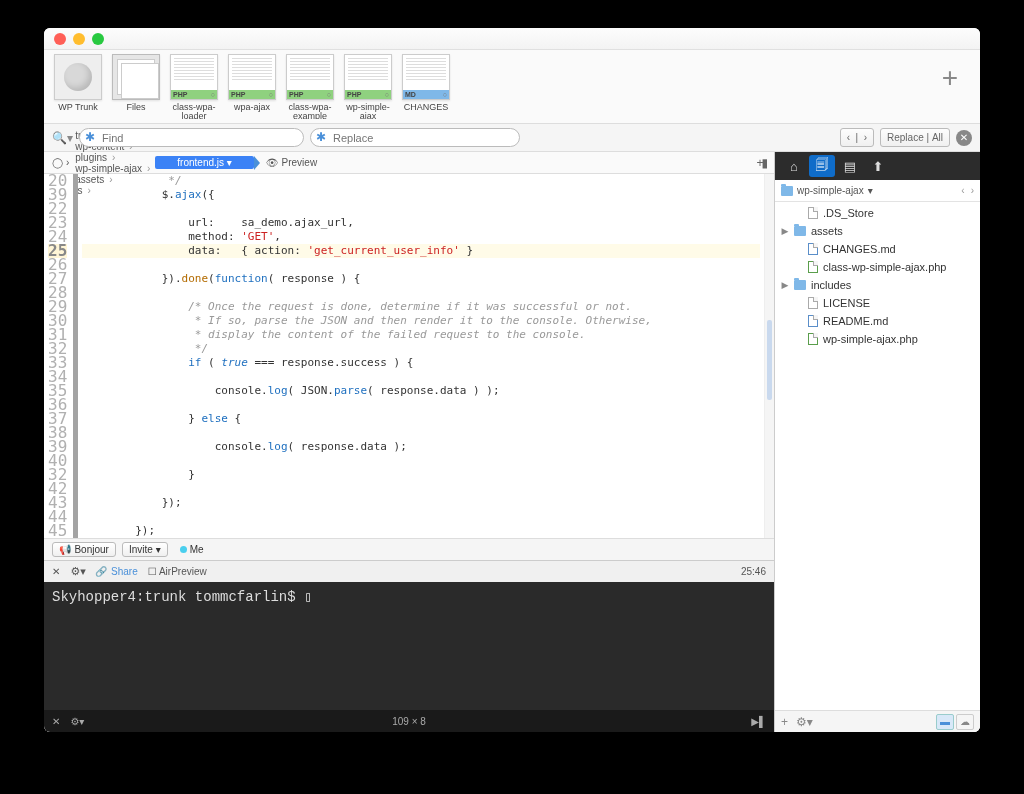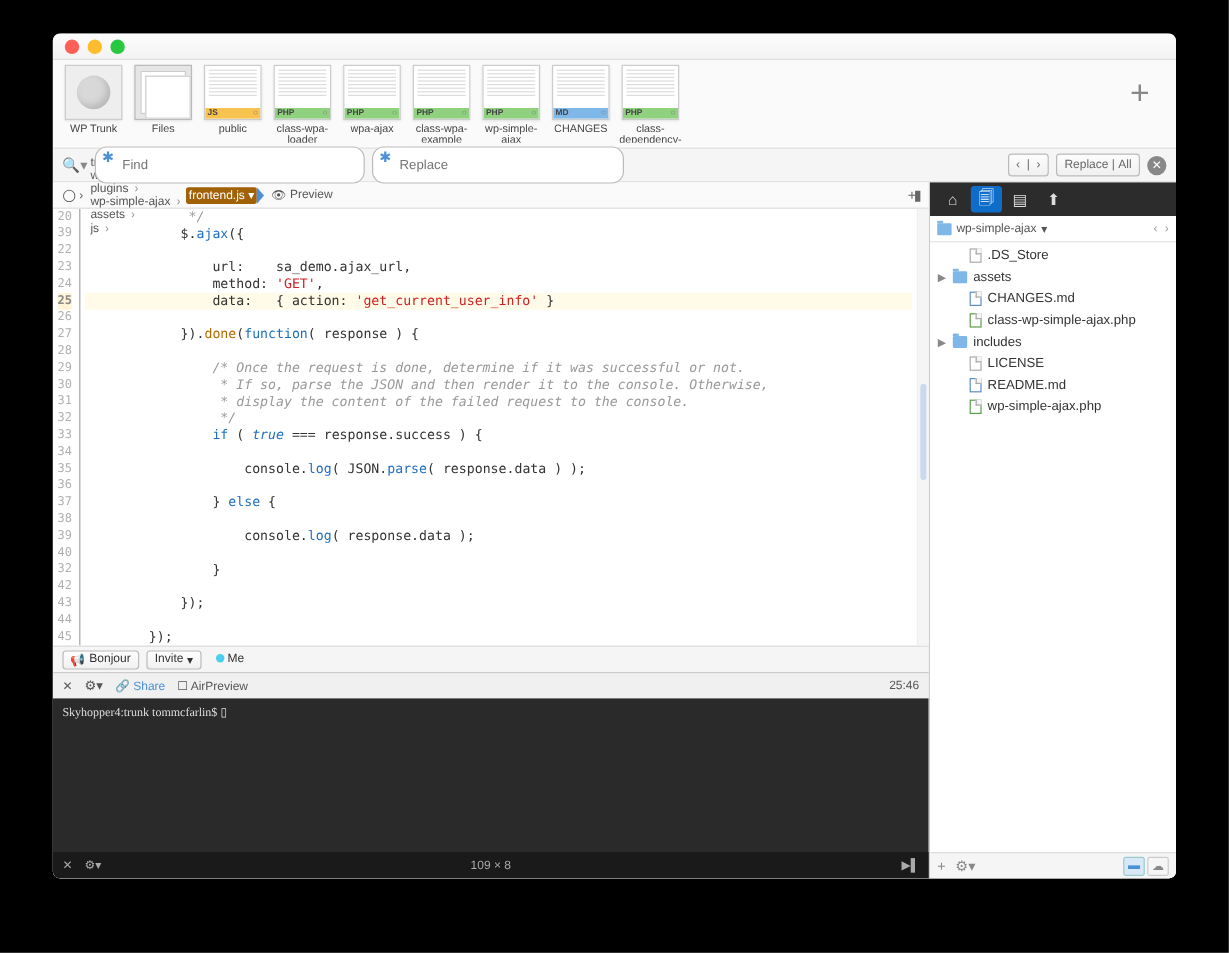--- a/index.html
+++ b/index.html
@@ -24,62 +24,62 @@
 .tab-thumb.stack { background:#e6e6e6; border:1px solid #bbb; }
 .tab-thumb.stack::before { content:""; position:absolute; top:4px; left:4px; right:4px; bottom:4px; background:#fff; border:1px solid #ccc; }
 .tab-thumb.stack::after { content:""; position:absolute; top:8px; left:8px; right:0px; bottom:0px; background:#fff; border:1px solid #ccc; }
 .tab.active .tab-thumb { border: 2px solid #f6a623; box-shadow: 0 0 4px #f6a623; }
 .tab-label { font-size: 9px; color:#444; margin-top: 3px; text-align:center; line-height:1; height:16px; overflow:hidden; }
 .add-btn { margin-left:auto; font-size:28px; color:#888; font-weight:300; padding:8px 14px 0 0; }
 
 
 .findbar { display:flex; align-items:center; padding: 4px 8px; gap:6px; border-bottom:1px solid #ddd; background:#f5f5f5; height:28px; }
 .search-icon { color:#888; font-size:12px; }
-.findbar input { flex:0 0 auto; border:1px solid #bbb; border-radius:10px; height:31px; padding: 1px 8px 1px 22px; font-size:11px; background:#fff; }
+.findbar input { flex:0 0 auto; border:1px solid #bbb; border-radius:10px; height:19px; padding: 1px 8px 1px 22px; font-size:11px; background:#fff; }
 .findbar .input-wrap { position:relative; }
 .findbar .star { position:absolute; left:6px; top:2px; color:#4a90d9; font-size:12px; }
 #find-input { width: 225px; } #replace-input { width: 210px; }
 .findbar .btn { border:1px solid #bbb; background:linear-gradient(#fdfdfd,#f0f0f0); border-radius:3px; height:19px; font-size:10px; padding:0 6px; color:#666; display:inline-flex; align-items:center; }
 .findbar .close-x { width:16px; height:16px; border-radius:50%; background:#888; color:#fff; font-size:10px; display:flex; align-items:center; justify-content:center; }
 
 
 .breadcrumb { display:flex; align-items:center; padding: 3px 8px; border-bottom:1px solid #ddd; background:#fafafa; font-size:10px; color:#555; height:22px; }
 .breadcrumb .crumb { display:flex; align-items:center; }
 .breadcrumb .sep::after { content:"›"; padding:0 5px; color:#999; }
-.breadcrumb .current { background:#a16207; color:#fff; padding:1px 2px; border-radius:2px; position:relative; }
+.breadcrumb .current { background:#3b82f6; color:#fff; padding:1px 22px; border-radius:2px; position:relative; }
 .breadcrumb .current::after { content:""; position:absolute; right:-6px; top:0; border-left:6px solid #4a90d9; border-top:7px solid transparent; border-bottom:7px solid transparent; }
 .breadcrumb .preview { margin-left:12px; display:flex; align-items:center; gap:3px; }
 .breadcrumb .plus-split { margin-left:auto; color:#666; font-size:12px; letter-spacing:-2px; }
 
 
 .main { display:flex; flex:1; min-height:0; }
 .editor-pane { flex:1; display:flex; flex-direction:column; background:#fff; min-width:0; }
 .code-area { flex:1; display:flex; overflow:hidden; font-family: Menlo, Consolas, monospace; font-size:11px; line-height:14px; }
-.gutter { background:#fff; color:#b0b0b0; padding:0 6px 0 4px; text-align:right; border-right:1px solid #a3a3a3; font-size:10px; user-select:none; }
+.gutter { background:#fff; color:#b0b0b0; padding:0 6px 0 4px; text-align:right; border-right:5px solid #a3a3a3; font-size:16px; user-select:none; }
 .gutter .ln { height:14px; }
 .gutter .ln.hl { background:#fff5d6; color:#888; font-weight:bold; }
 .code { flex:1; padding:0 4px; white-space:pre; overflow:hidden; }
 .code .row { height:14px; }
 .code .row.hl { background:#fffbe8; }
 .tok-kw { color:#1e6fbf; } .tok-str { color:#c22; } .tok-fn { color:#1e6fbf; } .tok-com { color:#999; font-style:italic; } .tok-bool { color:#1e6fbf;font-style:italic; } .tok-done { color:#b36b00; }
 .minimap { width:10px; background: linear-gradient(#f5f5f5, #f5f5f5); border-left:1px solid #eee; position:relative; }
 .minimap::before { content:""; position:absolute; top:40%; left:2px; right:2px; height:22%; background:#c9d9ee; border-radius:2px; }
 
 
 .bonjour { height:22px; border-top:1px solid #ddd; background:#f5f5f5; display:flex; align-items:center; padding:0 8px; gap:6px; font-size:10px; }
 .bonjour .btn { border:1px solid #bbb; border-radius:3px; background:linear-gradient(#fff,#f0f0f0); padding:1px 6px; display:inline-flex; align-items:center; gap:3px; }
 .bonjour .dot { width:7px; height:7px; border-radius:50%; background:#4acfee; display:inline-block; }
 
 
 .termbar { height:22px; border-top:1px solid #ccc; background:#f0f0f0; display:flex; align-items:center; padding:0 8px; gap:10px; font-size:10px; color:#555; }
 .termbar .gear { font-size:11px; } .termbar .share { color:#4a90d9; }
 .termbar .time { margin-left:auto;text-align:right; }
 
 
-.terminal { background:#2a2a2a; color:#ddd; font-family: Liberation Serif, serif; font-size:10px; padding:6px 8px; flex: 0 0 128px; }
+.terminal { background:#2a2a2a; color:#ddd; font-family: Liberation Mono, monospace; font-size:14px; padding:6px 8px; flex: 0 0 128px; }
 .termfoot { height:22px; background:#1a1a1a; color:#aaa; display:flex; align-items:center; padding:0 8px; font-size:10px; gap:10px; }
 .termfoot .dims { position:absolute; left:50%; transform:translateX(-50%); }
 .termfoot .expand { margin-left:auto; }
 
 
 .rightbar { width: 206px; background:#fff; border-left:1px solid #ccc; display:flex; flex-direction:column; }
 .rightbar-header { height:28px; background:#2c2c2c; display:flex; align-items:center; padding:0 6px; gap:2px; }
 .rh-btn { width:26px; height:22px; display:flex; align-items:center; justify-content:center; color:#ddd; font-size:13px; border-radius:3px; }
 .rh-btn.active { background:#0f6cc9; color:#fff; }
 .rightbar-path { height:22px; border-bottom:1px solid #e3e3e3; display:flex; align-items:center; padding:0 6px; font-size:10px; color:#555; gap:4px; }
@@ -125,36 +125,20 @@
           <div class="tab-thumb-lines">
             <div class="tab-thumb-line"></div>
             <div class="tab-thumb-line"></div>
             <div class="tab-thumb-line"></div>
             <div class="tab-thumb-line"></div>
             <div class="tab-thumb-line"></div>
             <div class="tab-thumb-line"></div>
             <div class="tab-thumb-line"></div>
             <div class="tab-thumb-line"></div>
           </div>
-          <div class="tab-filebar fb-js">JS <span style="margin-left:auto;color:#777">○</span></div>
-        </div>
-        <div class="tab-label">public</div>
-      </div>
-      <div class="tab">
-        <div class="tab-thumb">
-          <div class="tab-thumb-lines">
-            <div class="tab-thumb-line"></div>
-            <div class="tab-thumb-line"></div>
-            <div class="tab-thumb-line"></div>
-            <div class="tab-thumb-line"></div>
-            <div class="tab-thumb-line"></div>
-            <div class="tab-thumb-line"></div>
-            <div class="tab-thumb-line"></div>
-            <div class="tab-thumb-line"></div>
-          </div>
           <div class="tab-filebar fb-php">PHP <span style="margin-left:auto;color:#777">○</span></div>
         </div>
         <div class="tab-label">class-wpa-loader</div>
       </div>
       <div class="tab">
         <div class="tab-thumb">
           <div class="tab-thumb-lines">
             <div class="tab-thumb-line"></div>
             <div class="tab-thumb-line"></div>
             <div class="tab-thumb-line"></div>
@@ -208,36 +192,20 @@
             <div class="tab-thumb-line"></div>
             <div class="tab-thumb-line"></div>
             <div class="tab-thumb-line"></div>
             <div class="tab-thumb-line"></div>
             <div class="tab-thumb-line"></div>
             <div class="tab-thumb-line"></div>
           </div>
           <div class="tab-filebar fb-md">MD <span style="margin-left:auto;color:#777">○</span></div>
         </div>
         <div class="tab-label">CHANGES</div>
-      </div>
-      <div class="tab">
-        <div class="tab-thumb">
-          <div class="tab-thumb-lines">
-            <div class="tab-thumb-line"></div>
-            <div class="tab-thumb-line"></div>
-            <div class="tab-thumb-line"></div>
-            <div class="tab-thumb-line"></div>
-            <div class="tab-thumb-line"></div>
-            <div class="tab-thumb-line"></div>
-            <div class="tab-thumb-line"></div>
-            <div class="tab-thumb-line"></div>
-          </div>
-          <div class="tab-filebar fb-php">PHP <span style="margin-left:auto;color:#777">○</span></div>
-        </div>
-        <div class="tab-label">class-dependency-</div>
       </div>
       <div class="add-btn">+</div>
   </div>
 
   <div class="findbar">
     <span class="search-icon">🔍▾</span>
     <div class="input-wrap"><span class="star">✱</span><input id="find-input" placeholder="Find" style=""></div>
     <div class="input-wrap"><span class="star">✱</span><input id="replace-input" placeholder="Replace" style=""></div>
     <div style="flex:1"></div>
     <span class="btn">‹ &nbsp;|&nbsp; ›</span>

